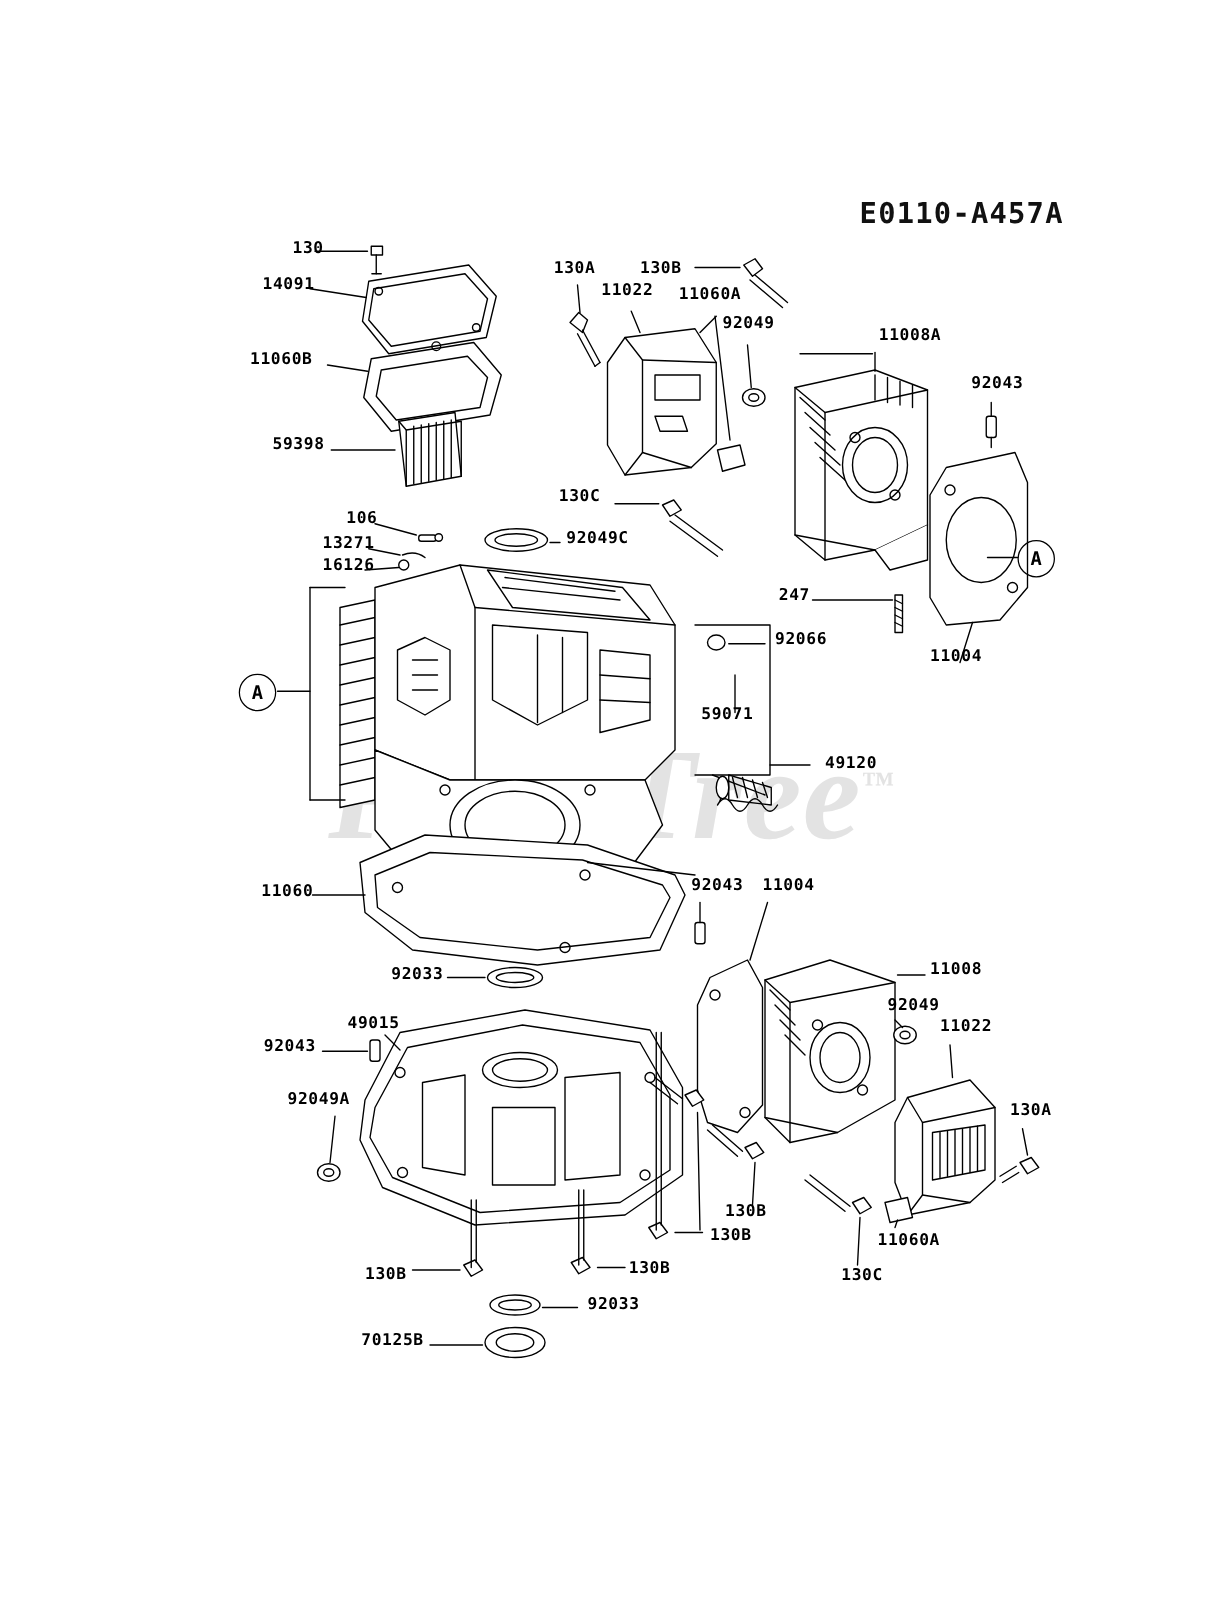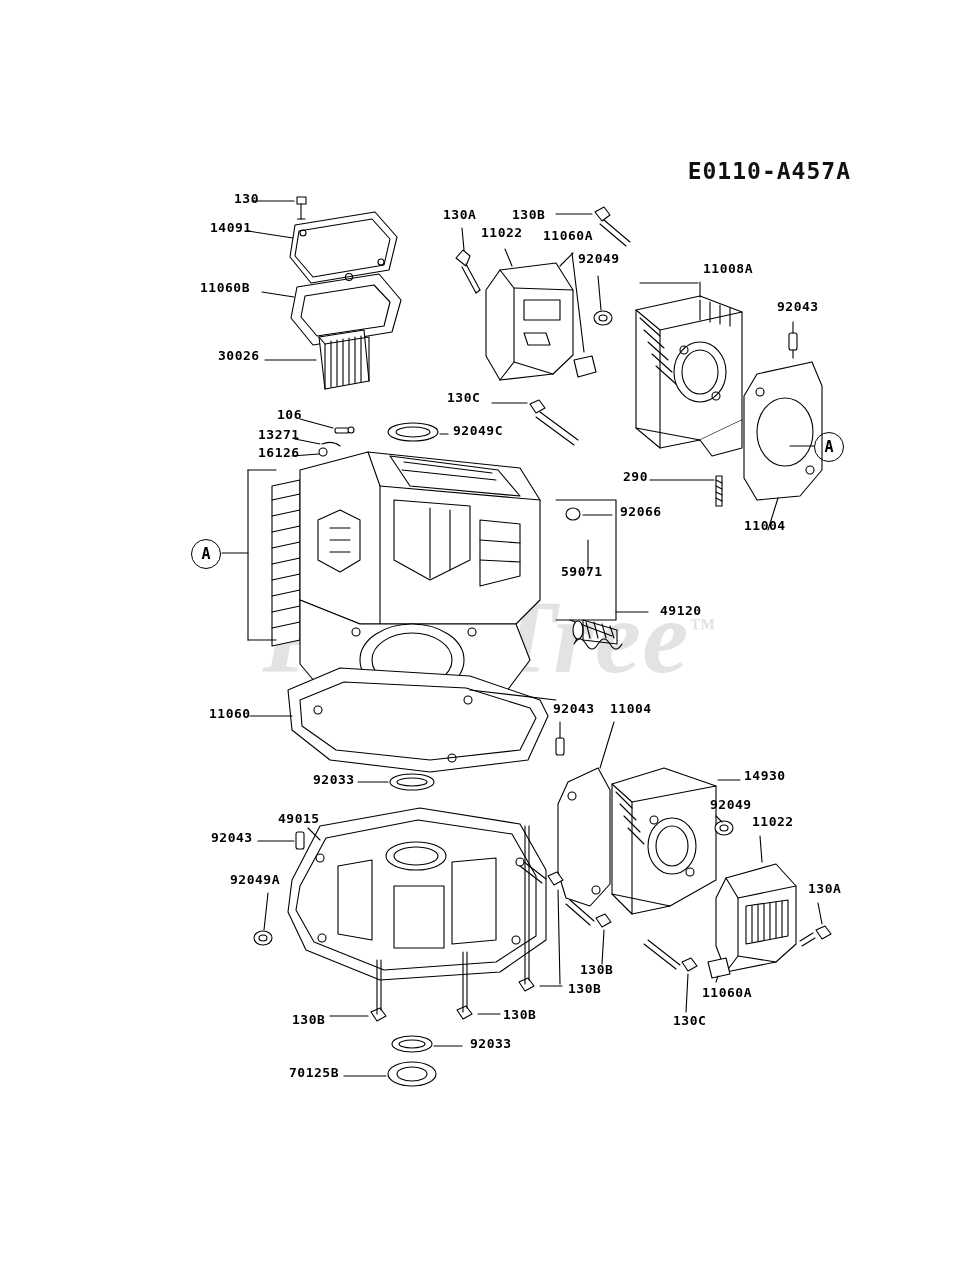--- a/index.html
+++ b/index.html
@@ -368,42 +368,42 @@
         <path d="M546 879 L524 862 M542 883 L520 866"></path>
         <line x1="560" y1="984" x2="558" y2="890"></line>
       </g>
 
     </g>
   </svg>
 
   <div class="label" style="left:234px; top:192px;">130</div>
   <div class="label" style="left:210px; top:221px;">14091</div>
   <div class="label" style="left:200px; top:281px;">11060B</div>
-  <div class="label" style="left:218px; top:349px;">30026</div>
+  <div class="label" style="left:218px; top:349px;">59398</div>
   <div class="label" style="left:443px; top:208px;">130A</div>
   <div class="label" style="left:512px; top:208px;">130B</div>
   <div class="label" style="left:481px; top:226px;">11022</div>
   <div class="label" style="left:543px; top:229px;">11060A</div>
   <div class="label" style="left:578px; top:252px;">92049</div>
   <div class="label" style="left:703px; top:262px;">11008A</div>
   <div class="label" style="left:777px; top:300px;">92043</div>
   <div class="label" style="left:447px; top:391px;">130C</div>
   <div class="label" style="left:453px; top:424px;">92049C</div>
   <div class="label" style="left:277px; top:408px;">106</div>
   <div class="label" style="left:258px; top:428px;">13271</div>
   <div class="label" style="left:258px; top:446px;text-align:center;">16126</div>
-  <div class="label" style="left:623px; top:470px;">290</div>
+  <div class="label" style="left:623px; top:470px;">247</div>
   <div class="label" style="left:744px; top:519px;">11004</div>
   <div class="label" style="left:620px; top:505px;">92066</div>
   <div class="label" style="left:561px; top:565px;">59071</div>
   <div class="label" style="left:660px; top:604px;text-align:center;">49120</div>
   <div class="label" style="left:209px; top:707px;">11060</div>
   <div class="label" style="left:553px; top:702px;">92043</div>
   <div class="label" style="left:610px; top:702px;">11004</div>
-  <div class="label" style="left:744px; top:769px;">14930</div>
+  <div class="label" style="left:744px; top:769px;">11008</div>
   <div class="label" style="left:710px; top:798px;">92049</div>
   <div class="label" style="left:752px; top:815px;">11022</div>
   <div class="label" style="left:808px; top:882px;">130A</div>
   <div class="label" style="left:313px; top:773px;">92033</div>
   <div class="label" style="left:278px; top:812px;">49015</div>
   <div class="label" style="left:211px; top:831px;">92043</div>
   <div class="label" style="left:230px; top:873px;text-align:center;">92049A</div>
   <div class="label" style="left:580px; top:963px;">130B</div>
   <div class="label" style="left:568px; top:982px;">130B</div>
   <div class="label" style="left:503px; top:1008px;">130B</div>

